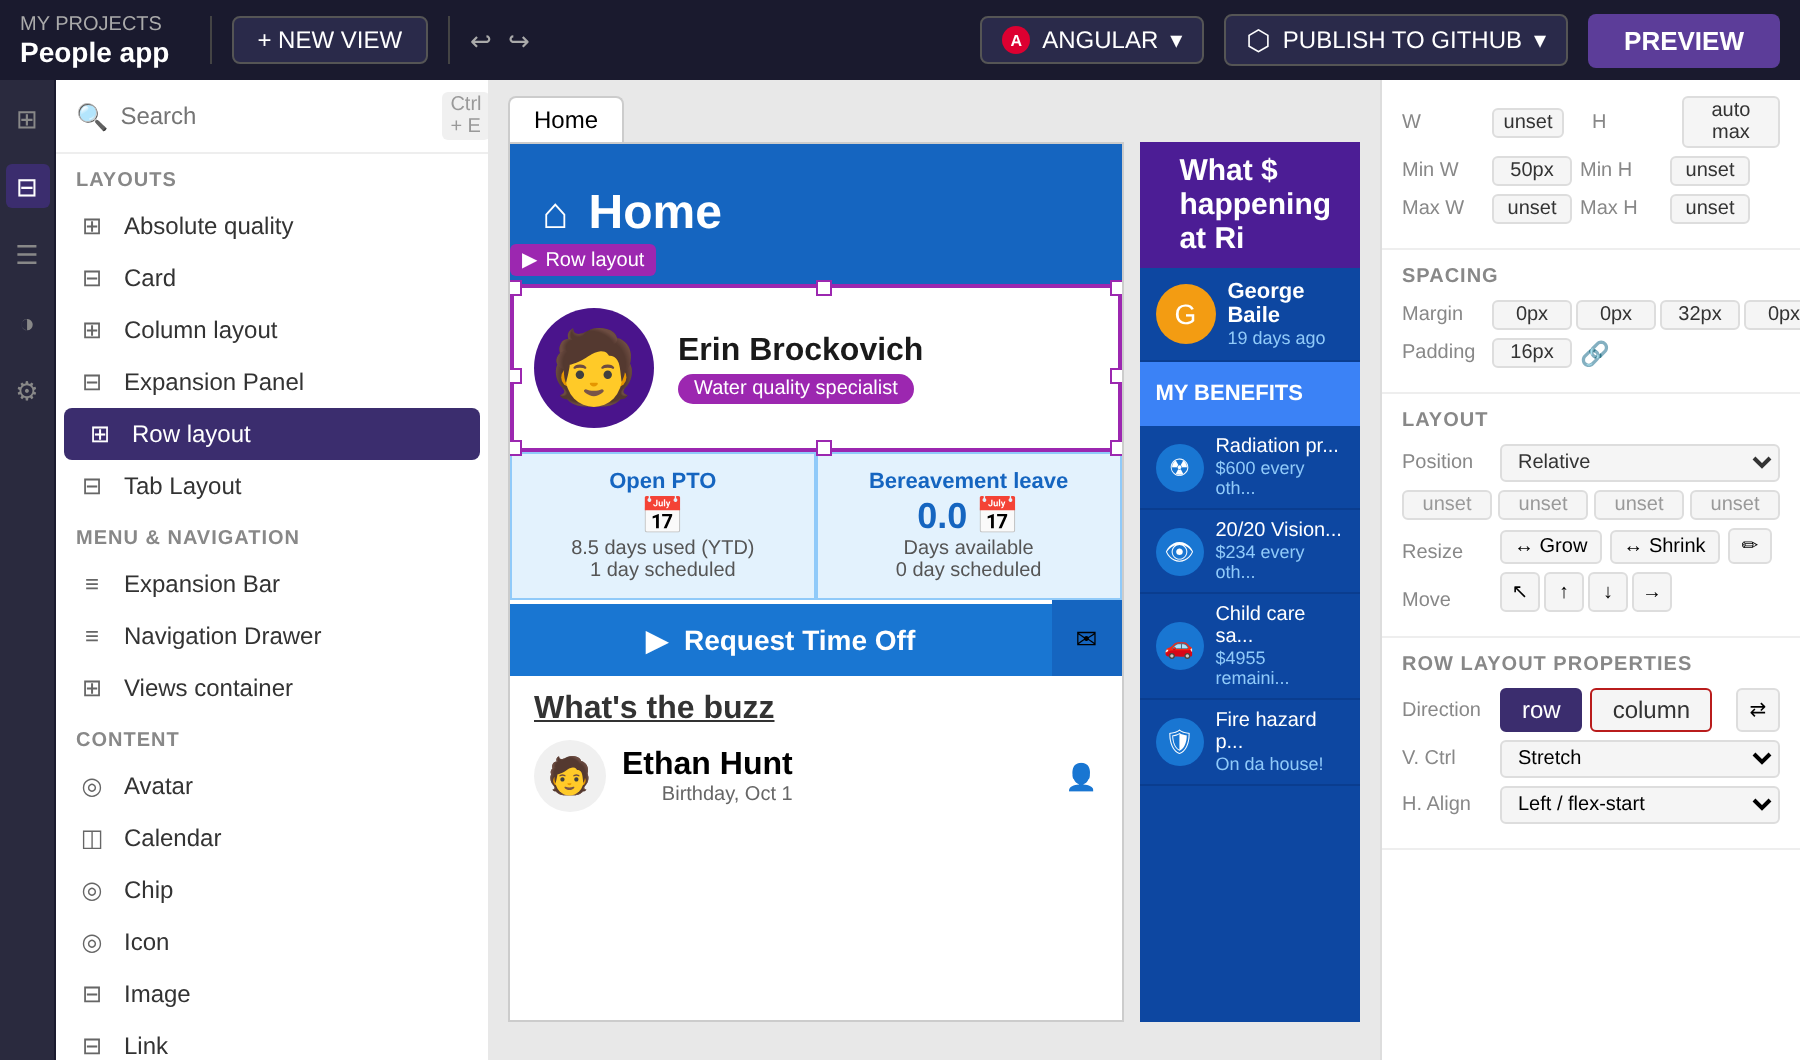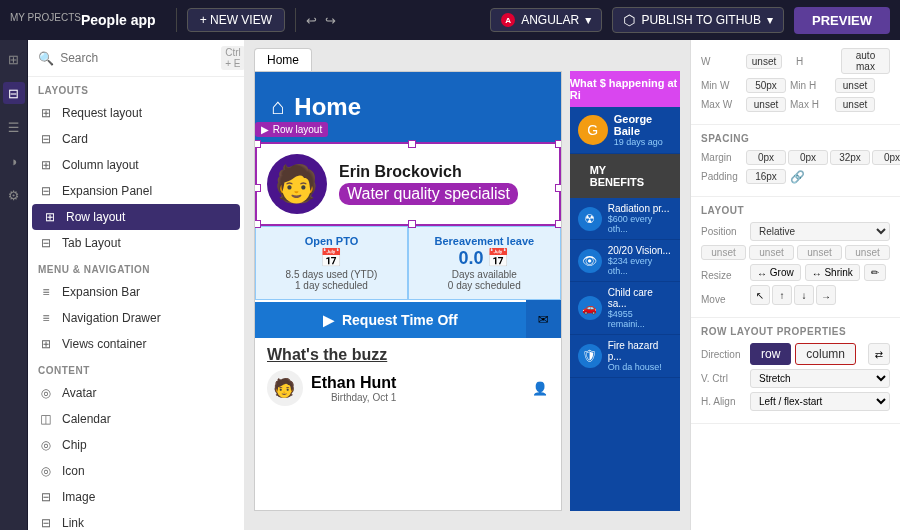--- a/index.html
+++ b/index.html
@@ -1,20 +1,20 @@
 <!DOCTYPE html>
 <html><head>
   <meta charset="utf-8">
   <style>
     * { box-sizing: border-box; margin: 0; padding: 0; }
     body { font-family: -apple-system, BlinkMacSystemFont, 'Segoe UI', sans-serif; font-size: 13px; background: #f0f0f0; width: 900px; height: 530px; overflow: hidden; }
 
     
     .topbar { display: flex; align-items: center; height: 40px; background: #1a1a2e; color: #fff; padding: 0 10px; gap: 10px; }
-    .topbar-project { display: flex; flex-direction: row; justify-content: center; margin-right: 10px; }
+    .topbar-project { display: flex; flex-direction: column; justify-content: center; margin-right: 10px; }
     .topbar-project .proj-label { font-size: 10px; color: #aaa; text-transform: uppercase; }
     .topbar-project .proj-name { font-size: 14px; font-weight: bold; color: #fff; }
     .topbar-divider { width: 1px; height: 24px; background: #444; }
     .btn-new-view { background: #2a2a4a; border: 1px solid #555; color: #fff; padding: 4px 12px; border-radius: 4px; font-size: 12px; cursor: pointer; }
     .topbar-icons { display: flex; gap: 8px; color: #aaa; }
     .topbar-spacer { flex: 1; }
     .topbar-angular { display: flex; align-items: center; gap: 6px; background: #2a2a4a; border: 1px solid #555; border-radius: 4px; padding: 4px 10px; color: #fff; font-size: 12px; }
     .angular-dot { width: 14px; height: 14px; background: #dd0031; border-radius: 50%; display: flex; align-items: center; justify-content: center; font-size: 8px; font-weight: bold; color: #fff; }
     .btn-publish { display: flex; align-items: center; gap: 6px; background: #2a2a4a; border: 1px solid #555; border-radius: 4px; padding: 4px 10px; color: #fff; font-size: 12px; }
     .btn-preview { background: #5c3d99; border: none; color: #fff; padding: 6px 18px; border-radius: 4px; font-size: 13px; font-weight: bold; cursor: pointer; }
@@ -44,21 +44,21 @@
     
     .app-header { background: #1565c0; height: 70px; display: flex; align-items: center; padding: 0 16px; gap: 10px; }
     .app-header-icon { font-size: 22px; color: #fff; }
     .app-header-title { font-size: 24px; color: #fff; font-weight: bold; }
     .row-label { position: absolute; top: -20px; left: 0; background: #9c27b0; color: #fff; font-size: 10px; padding: 2px 6px; border-radius: 3px; display: flex; align-items: center; gap: 4px; z-index: 10; }
 
     .profile-section { display: flex; align-items: center; background: #fff; border: 2px solid #9c27b0; padding: 10px; gap: 12px; }
     .profile-avatar { width: 60px; height: 60px; border-radius: 50%; background: #4a148c; display: flex; align-items: center; justify-content: center; overflow: hidden; flex-shrink: 0; }
     .profile-info { }
     .profile-name { font-size: 16px; font-weight: bold; color: #1a1a1a; }
-    .profile-role { font-size: 16px; color: #666; background: #9c27b0; color: #fff; padding: 2px 8px; border-radius: 10px; display: inline-block; margin-top: 2px; }
+    .profile-role { font-size: 10px; color: #666; background: #9c27b0; color: #fff; padding: 2px 8px; border-radius: 10px; display: inline-block; margin-top: 2px; }
 
     
     .handle { width: 8px; height: 8px; background: #fff; border: 1px solid #9c27b0; position: absolute; }
     .benefits-title { color: #fff; font-size: 13px; font-weight: bold; }
 
     .pto-row { display: flex; gap: 0; }
     .pto-box { flex: 1; background: #e3f2fd; border: 1px solid #90caf9; padding: 8px; text-align: center; }
     .pto-box.right { background: #e3f2fd; }
     .pto-label { font-size: 11px; font-weight: bold; color: #1565c0; }
     .pto-icon { font-size: 18px; color: #1565c0; }
@@ -105,28 +105,28 @@
     ::-webkit-scrollbar-thumb { background: #ccc; border-radius: 2px; }
 
     
     .left-combined { display: flex; width: 244px; }
     .icon-strip { width: 28px; background: #2a2a3e; display: flex; flex-direction: column; align-items: center; padding-top: 8px; gap: 12px; border-right: 1px solid #1a1a2e; flex-shrink: 0; }
     .icon-strip-btn { width: 22px; height: 22px; display: flex; align-items: center; justify-content: center; color: #888; font-size: 13px; cursor: pointer; border-radius: 3px; }
     .icon-strip-btn.active { color: #fff; background: #3b2d6e; }
     .sidebar-main { flex: 1; background: #fff; overflow-y: auto; }
 
     .preview-panel-right { width: 140px; background: #0d47a1; height: 440px; overflow: hidden; }
-    .preview-right-header { background: #d946ef; padding: 6px 0; color: #fff; font-size: 11px; font-weight: bold; }
+    .preview-right-header { background: #4c1d95; padding: 6px 20px; color: #fff; font-size: 15px; font-weight: bold; }
     .preview-right-item { display: flex; align-items: center; gap: 6px; padding: 6px 8px; border-bottom: 1px solid #0a3d8f; }
     .preview-right-avatar { width: 30px; height: 30px; border-radius: 50%; background: #f39c12; display: flex; align-items: center; justify-content: center; font-size: 14px; color: #fff; flex-shrink: 0; }
     .preview-right-text { }
     .preview-right-name { font-size: 11px; color: #fff; font-weight: bold; }
     .preview-right-time { font-size: 9px; color: #90caf9; }
 
-    .my-benefits-bar { background: #404040; padding: 6px 20px; }
+    .my-benefits-bar { background: #3b82f6; padding: 6px 8px; }
     .benefit-item { display: flex; align-items: center; gap: 6px; padding: 5px 8px; border-bottom: 1px solid #0a3d8f; }
     .benefit-icon { width: 24px; height: 24px; border-radius: 50%; background: #1976d2; display: flex; align-items: center; justify-content: center; font-size: 12px; color: #fff; flex-shrink: 0; }
     .benefit-text { font-size: 10px; color: #fff; }
     .benefit-sub { font-size: 9px; color: #90caf9; }
   </style>
 </head>
 <body>
 
 <div class="topbar">
   <div class="topbar-project">
@@ -171,21 +171,21 @@
       <div class="search-bar">
         <span>🔍</span>
         <input type="text" placeholder="Search" style="">
         <span class="search-shortcut">Ctrl + E</span>
       </div>
 
       <div class="section-header">LAYOUTS</div>
 
       <div class="sidebar-item">
         <div class="item-icon">⊞</div>
-        <span>Request layout</span>
+        <span>Absolute quality</span>
       </div>
       <div class="sidebar-item">
         <div class="item-icon">⊟</div>
         <span>Card</span>
       </div>
       <div class="sidebar-item">
         <div class="item-icon">⊞</div>
         <span>Column layout</span>
       </div>
       <div class="sidebar-item">

